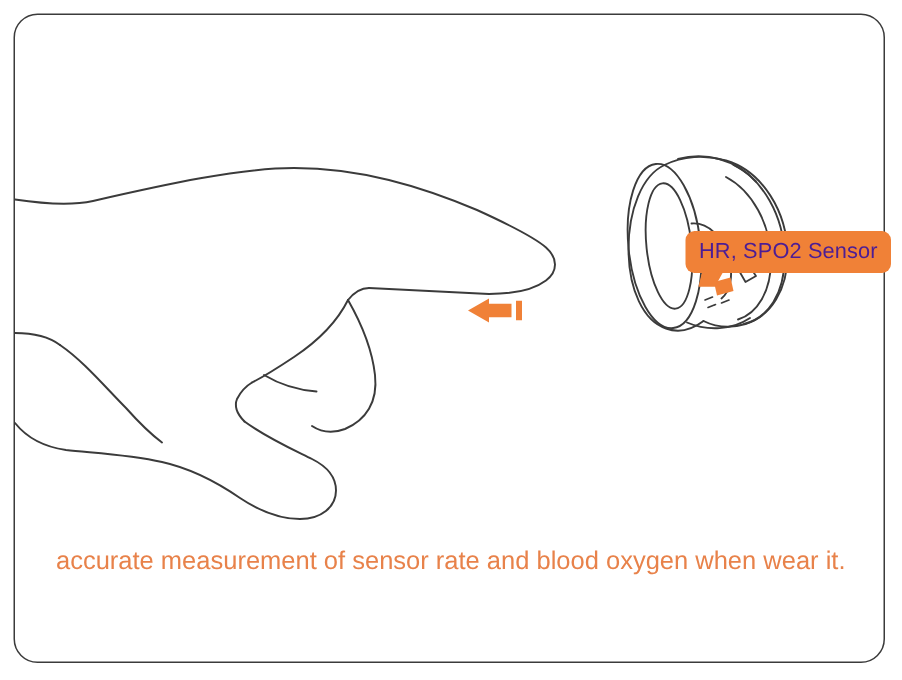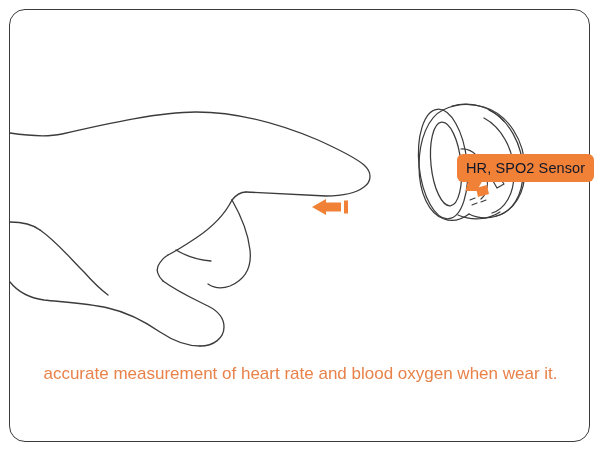--- a/index.html
+++ b/index.html
@@ -47,21 +47,21 @@
     top: 154px;
     height: 28px;
     padding: 0 9px;
     display: flex;
     align-items: center;
     background: #F08137;
     border-radius: 6px;
     z-index: 5;
   }
   #sensor-callout .badge-text {
-    color: #0f172a;
+    color: #4c1d95;
     font-size: 14.5px;
     line-height: 1;
     letter-spacing: 0.1px;
     white-space: nowrap;
     font-family: "Liberation Sans", sans-serif;
   }
   #sensor-callout .badge-tail {
     position: absolute;
     left: 10px;
     bottom: -9px;
@@ -201,16 +201,16 @@
       <path d="M481,202 L486,200" stroke="#3b3b3b" stroke-width="1.1" fill="none" stroke-linecap="round"></path>
     </g>
   </svg>
 
   <div id="sensor-callout">
     <span class="badge-tail"></span>
     <span class="badge-text">HR, SPO2 Sensor</span>
   </div>
 
   <div id="caption">
-    <span class="cap-line">accurate measurement of heart rate and blood oxygen when wear it.</span>
+    <span class="cap-line">accurate measurement of sensor rate and blood oxygen when wear it.</span>
   </div>
 
 </div>
 
 </body></html>

